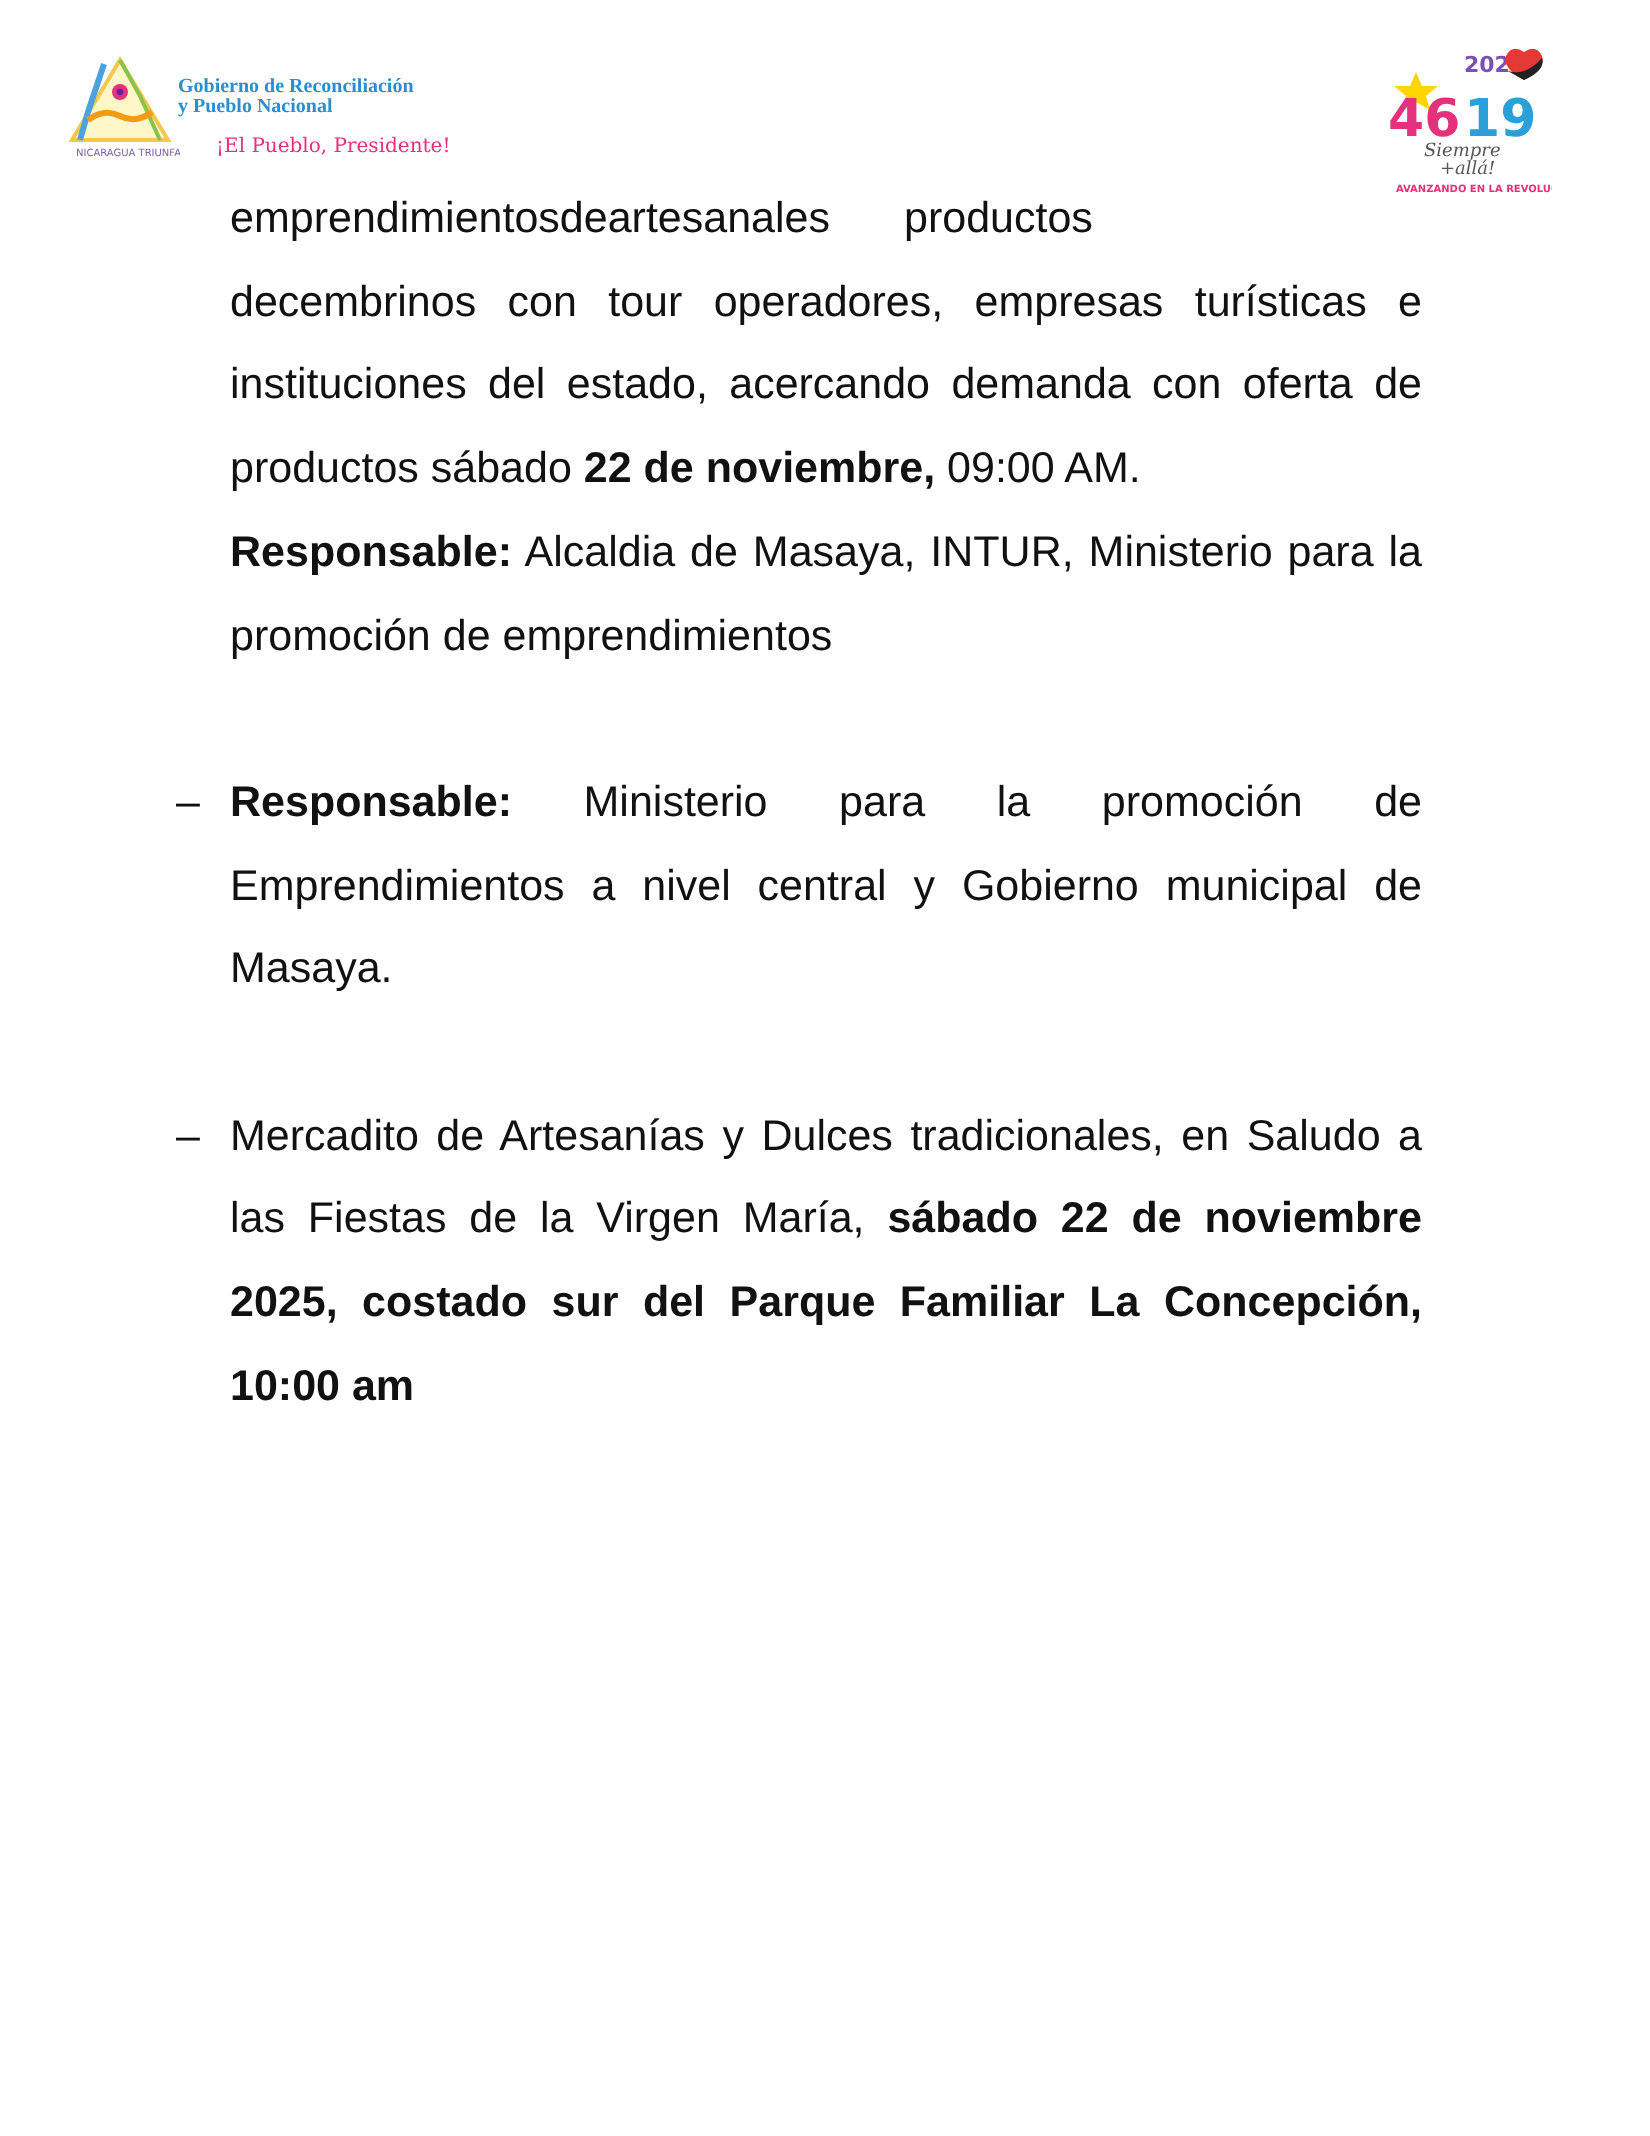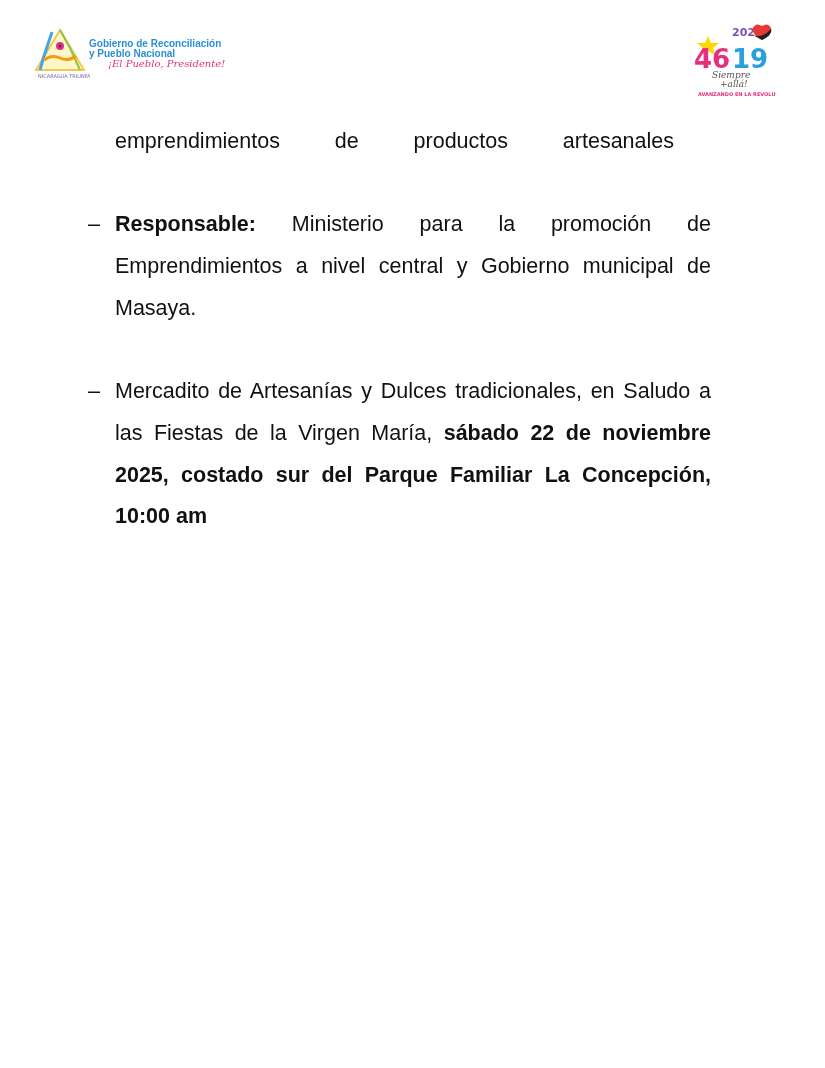--- a/index.html
+++ b/index.html
@@ -1,20 +1,20 @@
 <!DOCTYPE html>
 <html><head>
 <meta charset="utf-8">
 <style>
   html, body { margin: 0; padding: 0; background: #ffffff; }
   body { width: 825px; height: 1068px; position: relative; overflow: hidden; font-family: "Liberation Sans", sans-serif; color: #111; }
   .header { position: absolute; left: 0; top: 0; width: 825px; height: 100px; }
   .logo-left { position: absolute; left: 30px; top: 26px; width: 60px; height: 56px; }
-  .gov-name { position: absolute; left: 89px; top: 39px; font-family: Liberation Sans, sans-serif; font-size: 10px; line-height: 10px; color: #2a8fd0; font-weight: bold; }
-  .gov-slogan { position: absolute; left: 108px; top: 58px; font-family: "DejaVu Serif", serif; font-style: italic; font-size: 10px; color: #e4317c; }
+  .gov-name { position: absolute; left: 89px; top: 39px; font-family: Liberation Serif, serif; font-size: 10px; line-height: 10px; color: #2a8fd0; font-weight: bold; }
+  .gov-slogan { position: absolute; left: 108px; top: 68px; font-family: "DejaVu Serif", serif; font-size: 10px; color: #e4317c; }
   .logo-right { position: absolute; left: 692px; top: 22px; width: 84px; height: 78px; }
   .content { position: absolute; left: 115px; top: 89px; width: 596px; font-size: 21.5px; line-height: 41.7px; }
   .para { text-align: justify; margin: 0; }
   .para.last-left { text-align-last: left; }
   .bullet-item { position: relative; }
   .dash { position: absolute; left: -27px; top: 0; }
   .gap { height: 41.7px; }
   b { font-weight: bold; }
 </style>
 </head>
@@ -43,26 +43,28 @@
     <polygon points="16,14 19,21 27,21 21,26 23,33 16,29 9,33 11,26 5,21 13,21" fill="#ffd600"></polygon>
     <text x="2" y="46" font-size="26" font-weight="bold" fill="#e4317c" font-family="DejaVu Sans, sans-serif">46</text>
     <text x="40" y="46" font-size="26" font-weight="bold" fill="#2a9fd8" font-family="DejaVu Sans, sans-serif">19</text>
     <text x="20" y="56" font-size="9" font-style="italic" fill="#555" font-family="DejaVu Serif, serif">Siempre</text>
     <text x="28" y="65" font-size="9" font-style="italic" fill="#555" font-family="DejaVu Serif, serif">+allá!</text>
     <text x="6" y="74" font-size="5" font-weight="bold" fill="#e4317c" font-family="DejaVu Sans, sans-serif">AVANZANDO EN LA REVOLUCIÓN</text>
   </svg>
 </div>
 
 <div class="content">
-  <div class="para" style="display:flex; justify-content:space-between;margin-top:32px;">
+  <div class="para" style="display:flex; ">
     <span>emprendimientos</span>
     <span>de</span>
+    <span style="margin-right:37px;">artesanales</span>
     <span>productos</span>
-    <span style="margin-right:37px;">artesanales</span>
   </div>
+  <p class="para last-left"><span>decembrinos con tour operadores, empresas turísticas e instituciones del estado, acercando demanda con oferta de productos sábado </span><b>22 de noviembre,</b><span> 09:00 AM.</span></p>
+  <p class="para last-left"><b>Responsable:</b><span> Alcaldia de Masaya, INTUR, Ministerio para la promoción de emprendimientos</span></p>
 
   <div class="gap"></div>
 
   <div class="bullet-item">
     <span class="dash">–</span>
     <p class="para last-left"><b>Responsable:</b><span> Ministerio para la promoción de Emprendimientos a nivel central y Gobierno municipal de Masaya.</span></p>
   </div>
 
   <div class="gap"></div>
 

